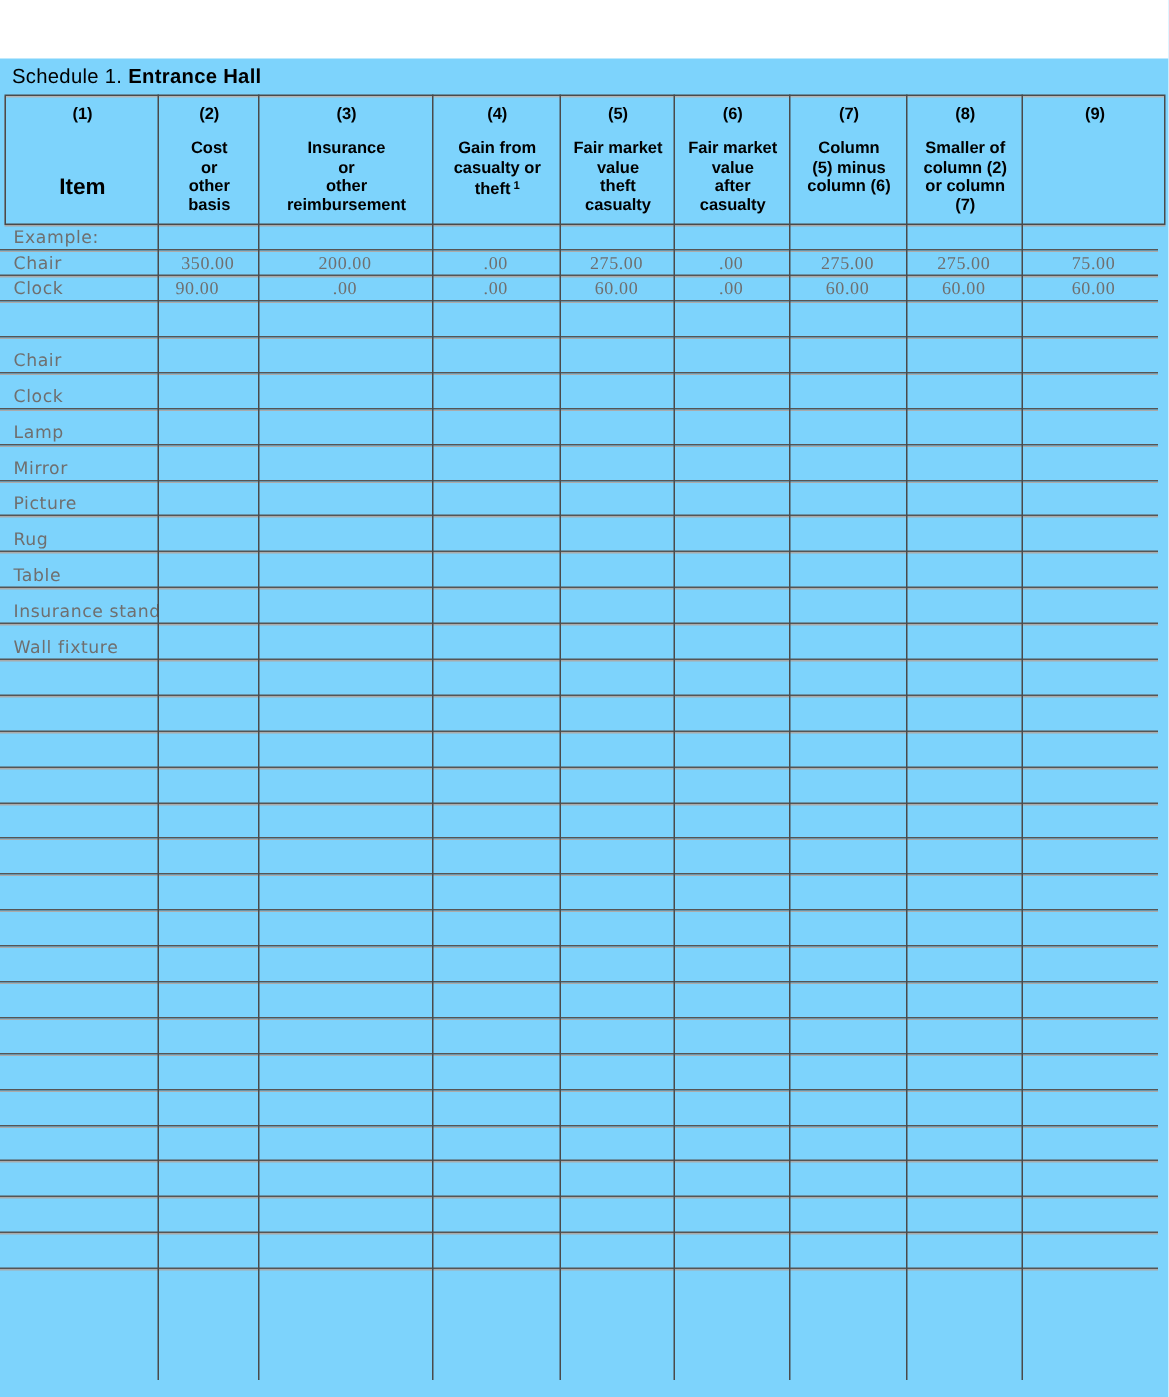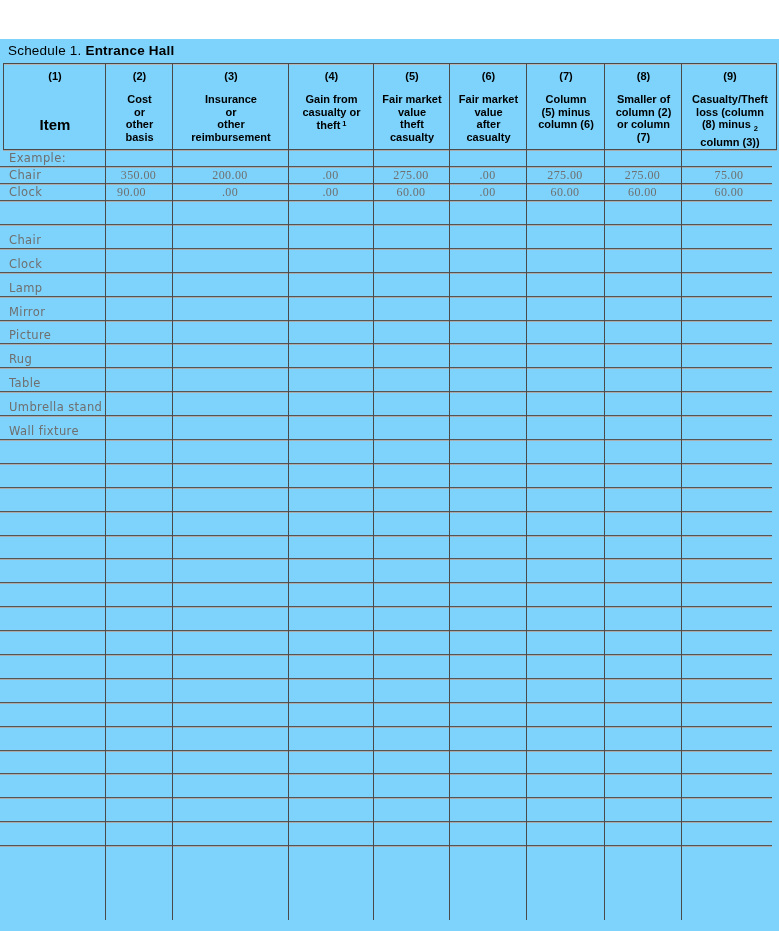--- a/index.html
+++ b/index.html
@@ -119,26 +119,20 @@
         <div class="hnum">(8)</div>
         <div class="hlines">
           <div>Smaller of</div>
           <div>column (2)</div>
           <div>or column</div>
           <div>(7)</div>
         </div>
       </div>
       <div class="hcell" style="left: 678px; width: 96px;">
         <div class="hnum">(9)</div>
-        <div class="hlines">
-          <div>Casualty/Theft</div>
-          <div>loss (column</div>
-          <div>(8) minus<span class="fref-sub">2</span></div>
-          <div>column (3))</div>
-        </div>
       </div>
     </div>
 
   <div class="body">
       <div class="row row-tall">
         <span class="fill item">Example:</span>
       </div>
       <div class="row row-tall">
         <span class="fill item">Chair</span>
         <span class="fill num" style="left: 105px; width: 67px;">350.00</span>
@@ -177,21 +171,21 @@
       <div class="row row-std">
         <span class="fill item">Picture</span>
       </div>
       <div class="row row-std">
         <span class="fill item">Rug</span>
       </div>
       <div class="row row-std">
         <span class="fill item">Table</span>
       </div>
       <div class="row row-std">
-        <span class="fill item">Umbrella stand</span>
+        <span class="fill item">Insurance stand</span>
       </div>
       <div class="row row-std">
         <span class="fill item">Wall fixture</span>
       </div>
       <div class="row row-std"></div>
       <div class="row row-std"></div>
       <div class="row row-std"></div>
       <div class="row row-std"></div>
       <div class="row row-std"></div>
       <div class="row row-std"></div>

